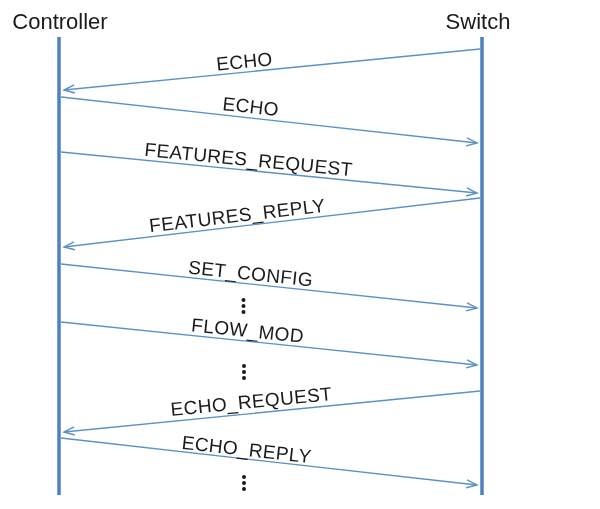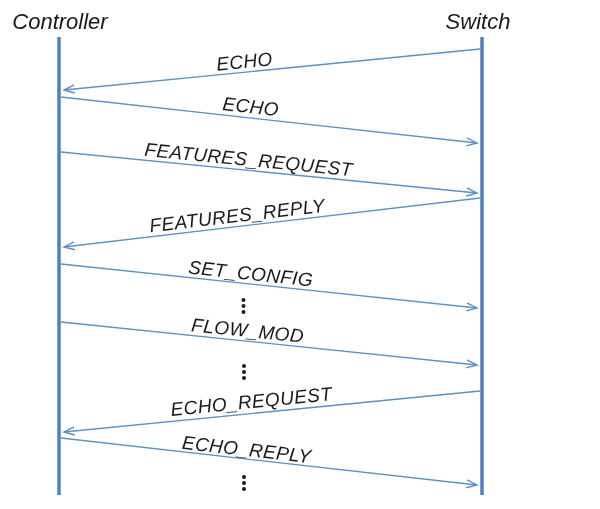--- a/index.html
+++ b/index.html
@@ -7,21 +7,20 @@
     padding: 0;
     background: #ffffff;
     font-family: "Liberation Sans", sans-serif;
   }
   .canvas {
     position: relative;
     width: 600px;
     height: 509px;
     background: #ffffff;
     overflow: hidden;
-    font-style: italic;
   }
   svg { display: block; }
   .actor-title {
     font-family: "Liberation Sans", sans-serif;
     font-size: 22px;
     font-weight: 400;
   }
   .msg-label {
     font-family: "Liberation Sans", sans-serif;
     font-size: 19px;

